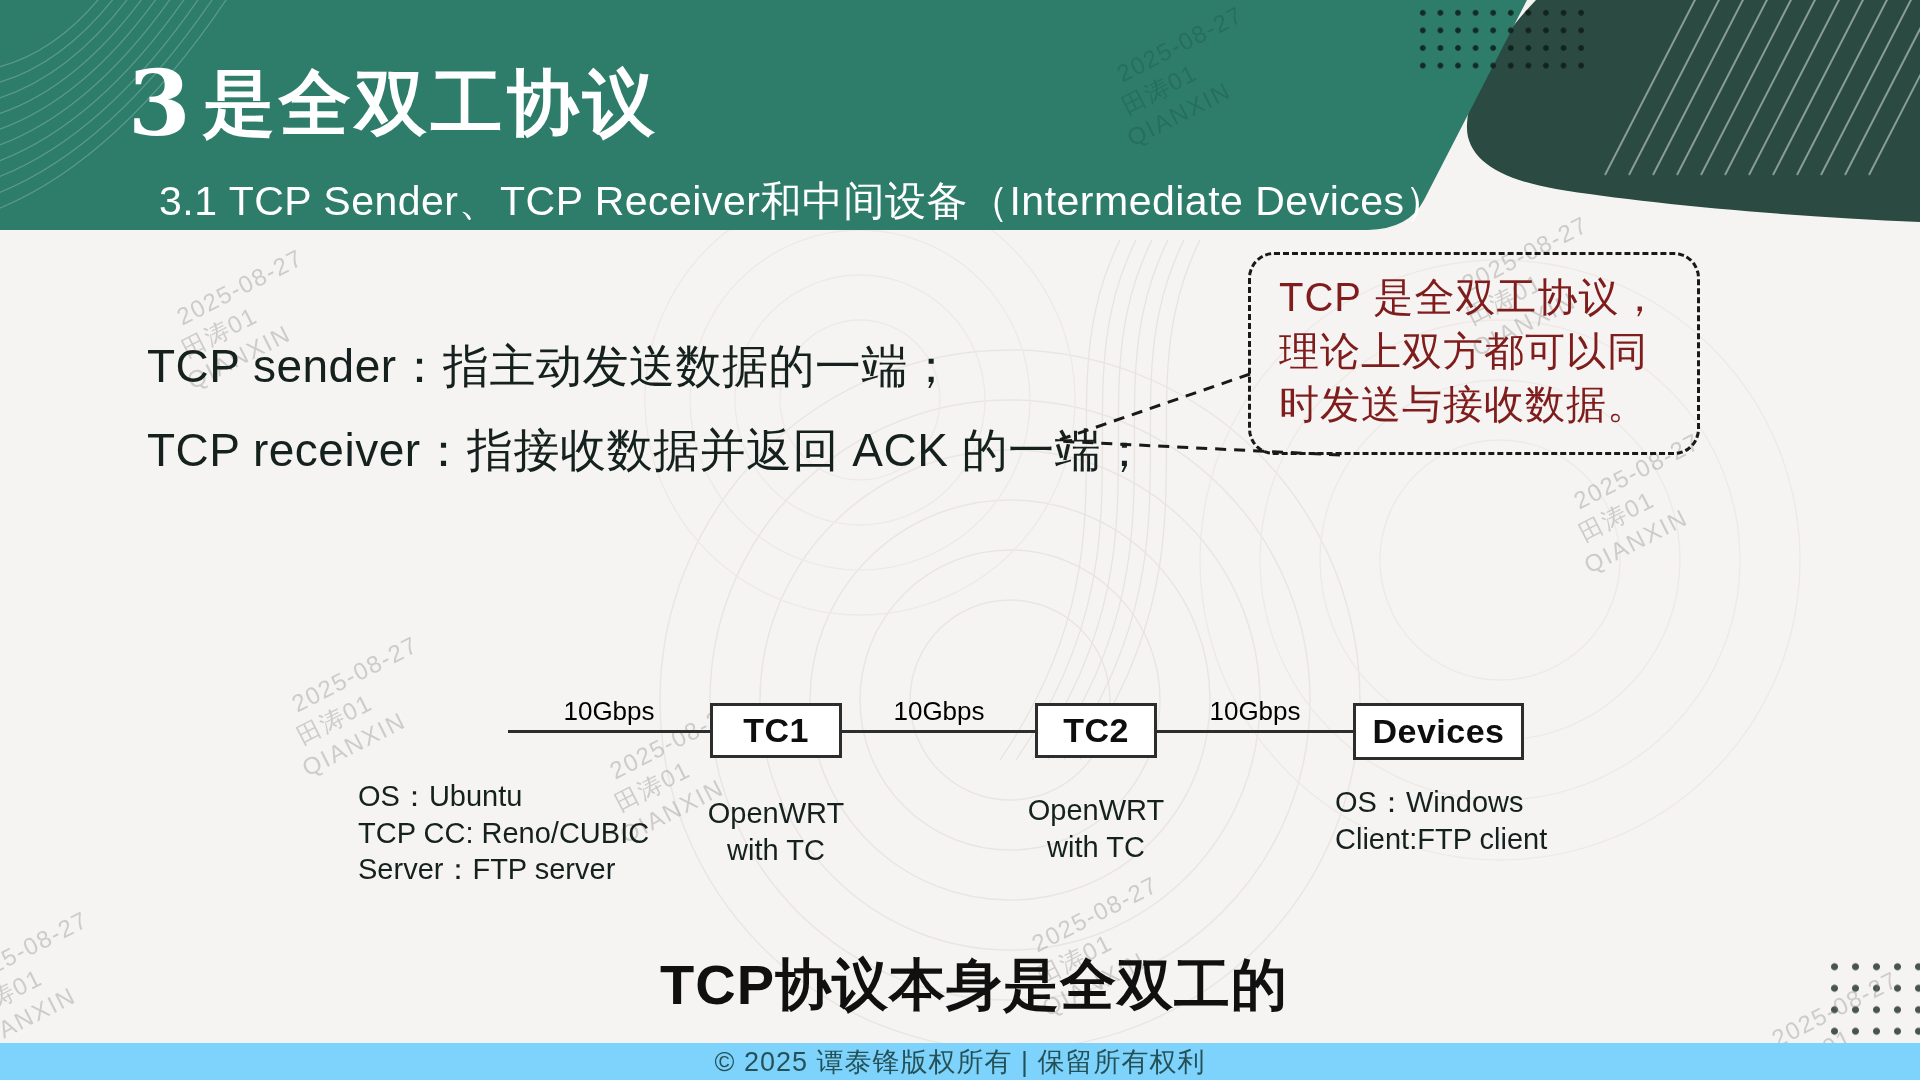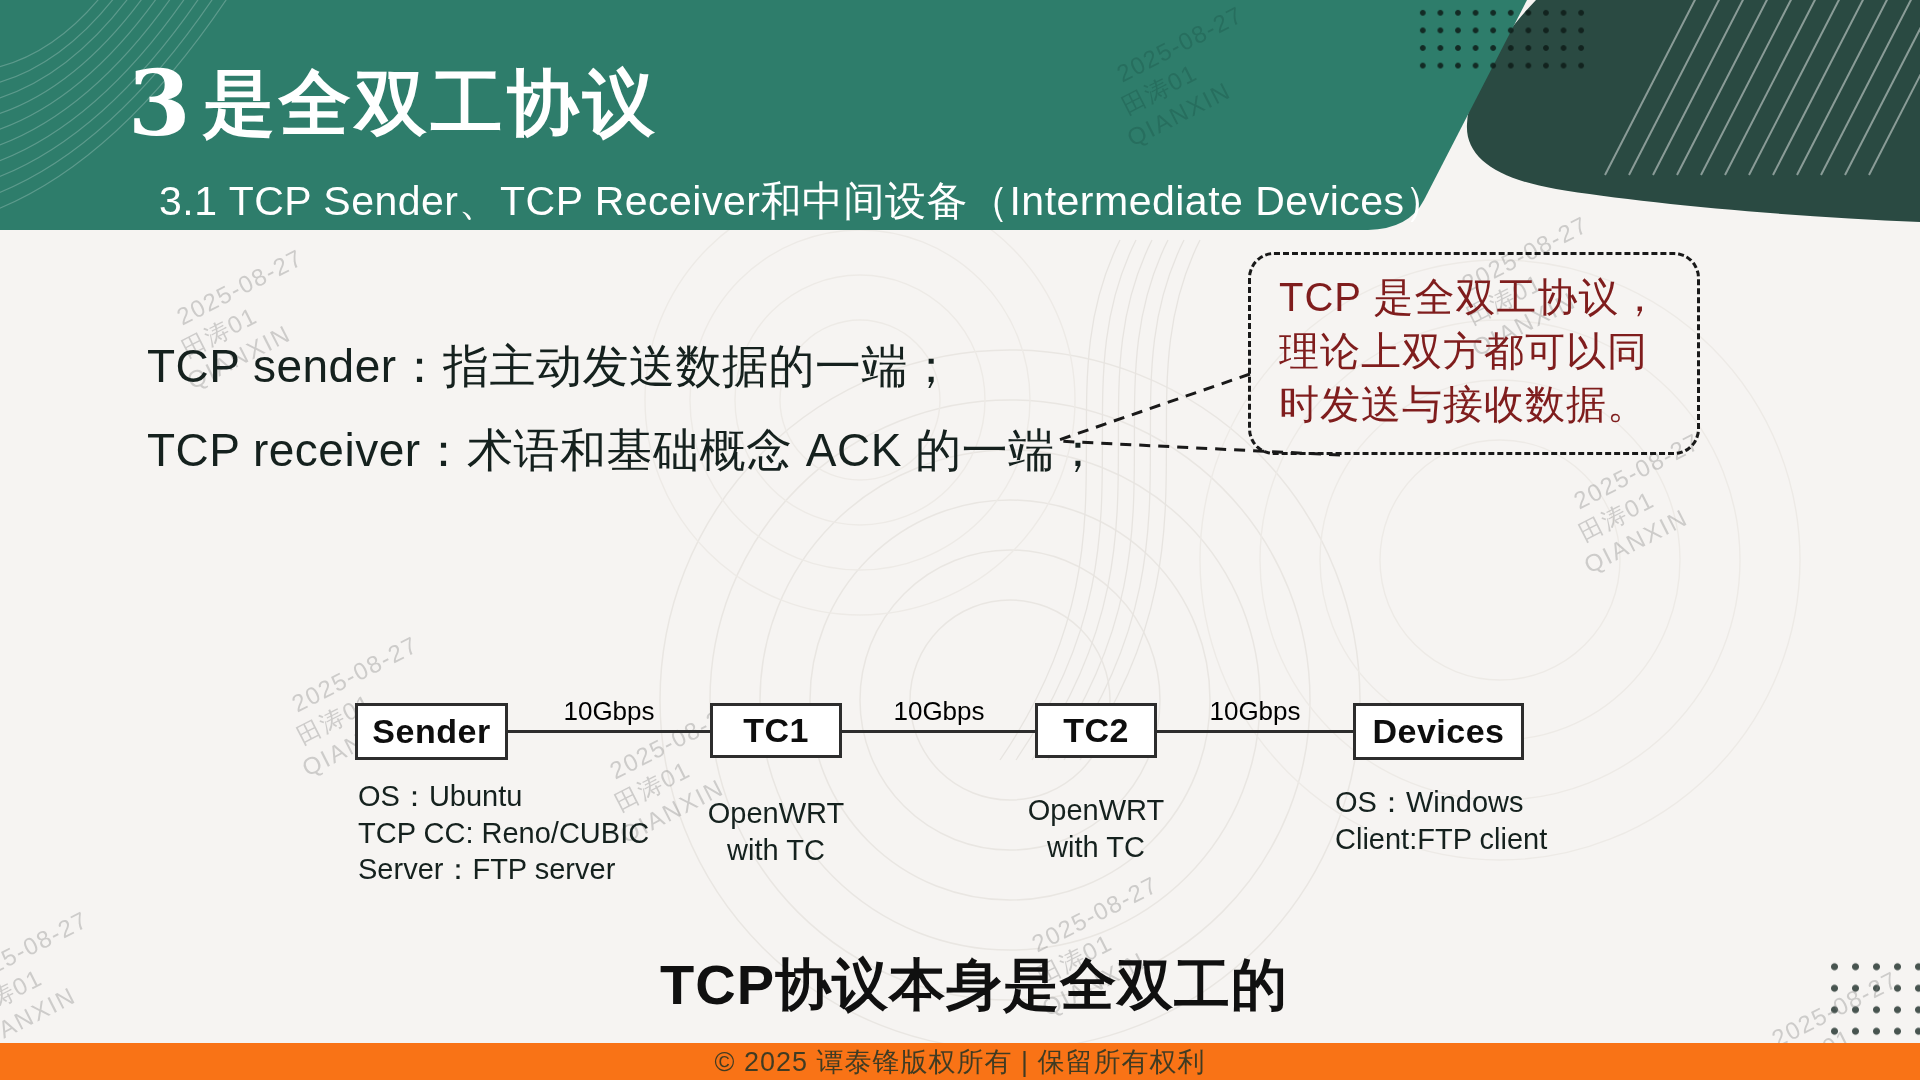--- a/index.html
+++ b/index.html
@@ -89,21 +89,21 @@
 
   
   #headline{
     position:absolute; left:0; right:0; top:948px; z-index:4; text-align:center;
     font-size:56px; color:#101010; letter-spacing:1px; font-weight:700;padding-left:28px;
   }
 
   
   #footer-bar{
     position:absolute; left:0; top:1043px; width:1920px; height:37px; z-index:5;
-    background:#f97316; display:flex; align-items:center; justify-content:center;
+    background:#7dd3fc; display:flex; align-items:center; justify-content:center;
   }
   #footer-text{
     font-size:27px; color:rgba(12,44,38,.78); letter-spacing:1px; white-space:nowrap;
   }
 </style>
 </head>
 <body>
 
 <div id="slide">
 
@@ -224,35 +224,32 @@
     <div class="l2">田涛01</div>
     <div class="l3">QIANXIN</div>
   </div>
   <div class="wm" style="left:1470px;top:235px">
     <div class="l1">2025-08-27</div>
     <div class="l2">田涛01</div>
     <div class="l3">QIANXIN</div>
   </div>
 
   <div class="definition" id="definition-1">TCP sender：指主动发送数据的一端；</div>
-  <div class="definition" id="definition-2">TCP receiver：术语和基础概念 ACK 的一端；</div>
+  <div class="definition" id="definition-2">TCP receiver：指接收数据并返回 ACK 的一端；</div>
 
   <div id="callout">TCP 是全双工协议，
 理论上双方都可以同
 时发送与接收数据。</div>
   <svg id="tail-svg" width="1920" height="1080" viewBox="0 0 1920 1080">
     <g stroke="#191919" stroke-width="3" stroke-dasharray="11 8" fill="none">
       <line x1="1250" y1="374" x2="1056" y2="441"></line>
       <line x1="1340" y1="455" x2="1056" y2="441"></line>
     </g>
   </svg>
 
-  <div class="node" id="node-sender">
-    <span>Sender</span>
-  </div>
   <div class="node" id="node-tc1">
     <span>TC1</span>
   </div>
   <div class="node" id="node-tc2">
     <span>TC2</span>
   </div>
   <div class="node" id="node-receiver">
     <span>Devices</span>
   </div>
 

